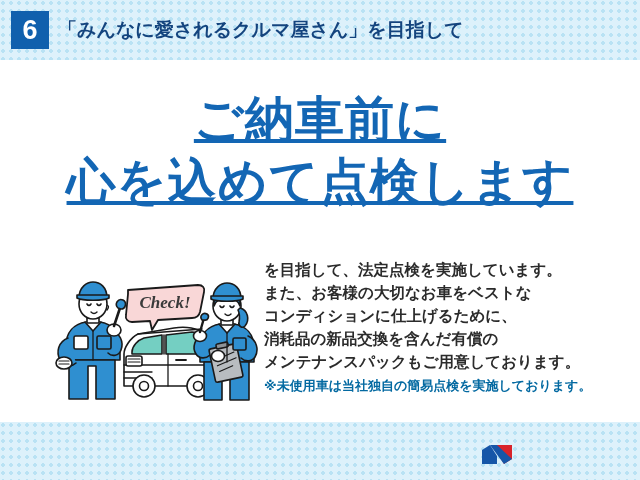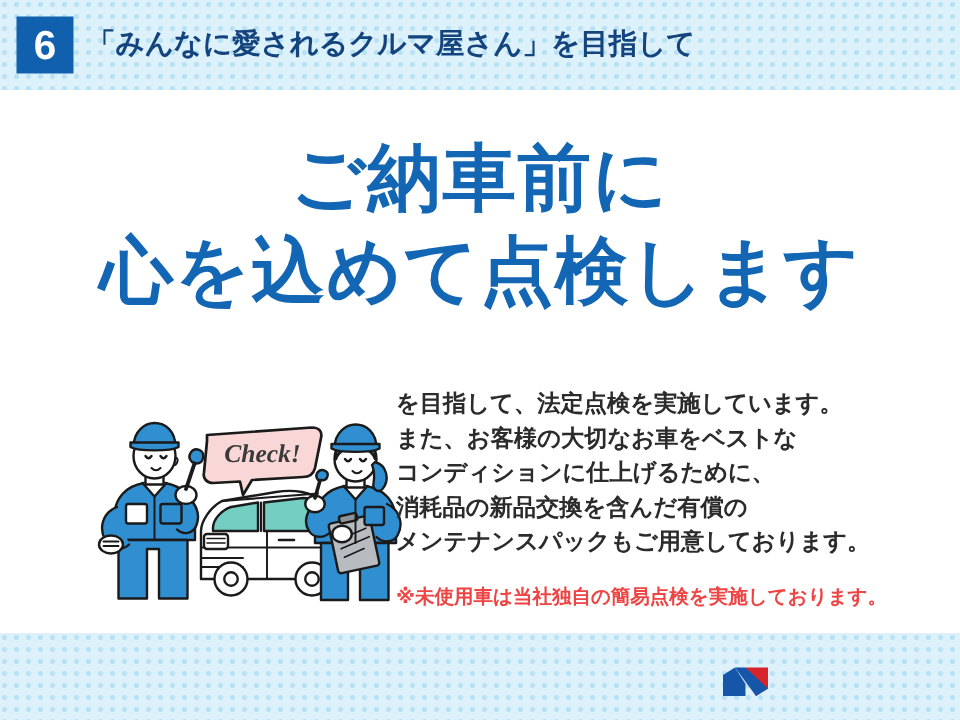--- a/index.html
+++ b/index.html
@@ -62,21 +62,21 @@
     left: 0;
     top: 88px;
     width: 640px;
     text-align: center;
     color: #1366b4;
     font-weight: bold;
     font-size: 49px;
     line-height: 62px;
     letter-spacing: 1px;
   }
-  #headline .hl-line { display: block; white-space: nowrap; }
+  #headline .hl-line { display: block; white-space: nowrap; text-decoration: underline; }
 
   
   #body-copy {
     position: absolute;
     left: 264px;
     top: 258px;
     width: 362px;
     color: #2b2b2b;
   }
   #body-copy .bc-line {
@@ -85,28 +85,28 @@
     line-height: 23px;
     font-weight: bold;
     white-space: nowrap;
   }
   #body-note {
     display: block;
     font-size: 13px;
     line-height: 21px;
     font-weight: bold;
     white-space: nowrap;
-    color: #ef4444;
-    margin-top: 14px;
+    color: #0369a1;
+    margin-top: 2px;
   }
 
   
   #illustration {
     position: absolute;
-    left: 62px;
+    left: 52px;
     top: 268px;
     width: 208px;
     height: 136px;
   }
 
   
   #logo-wrap {
     position: absolute;
     left: 481px;
     top: 441px;

